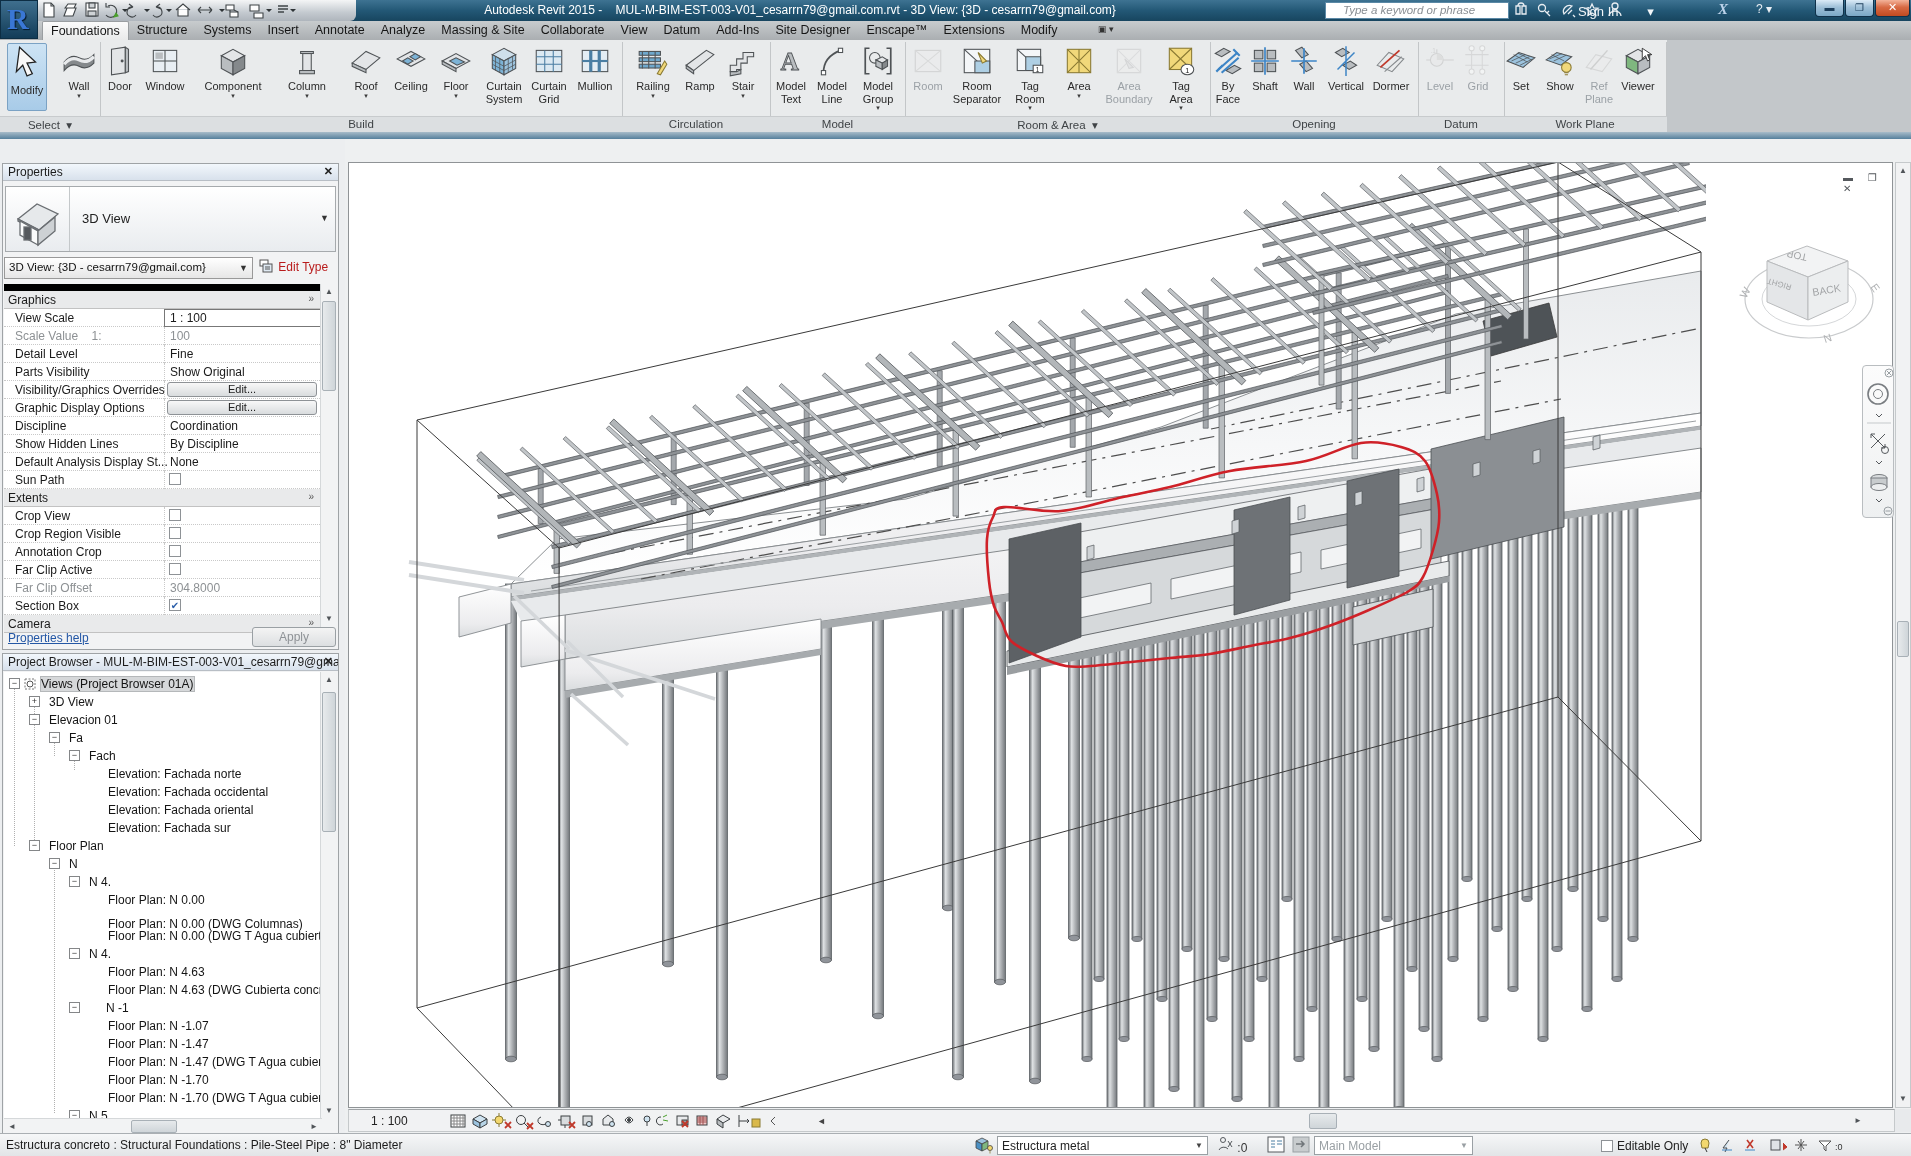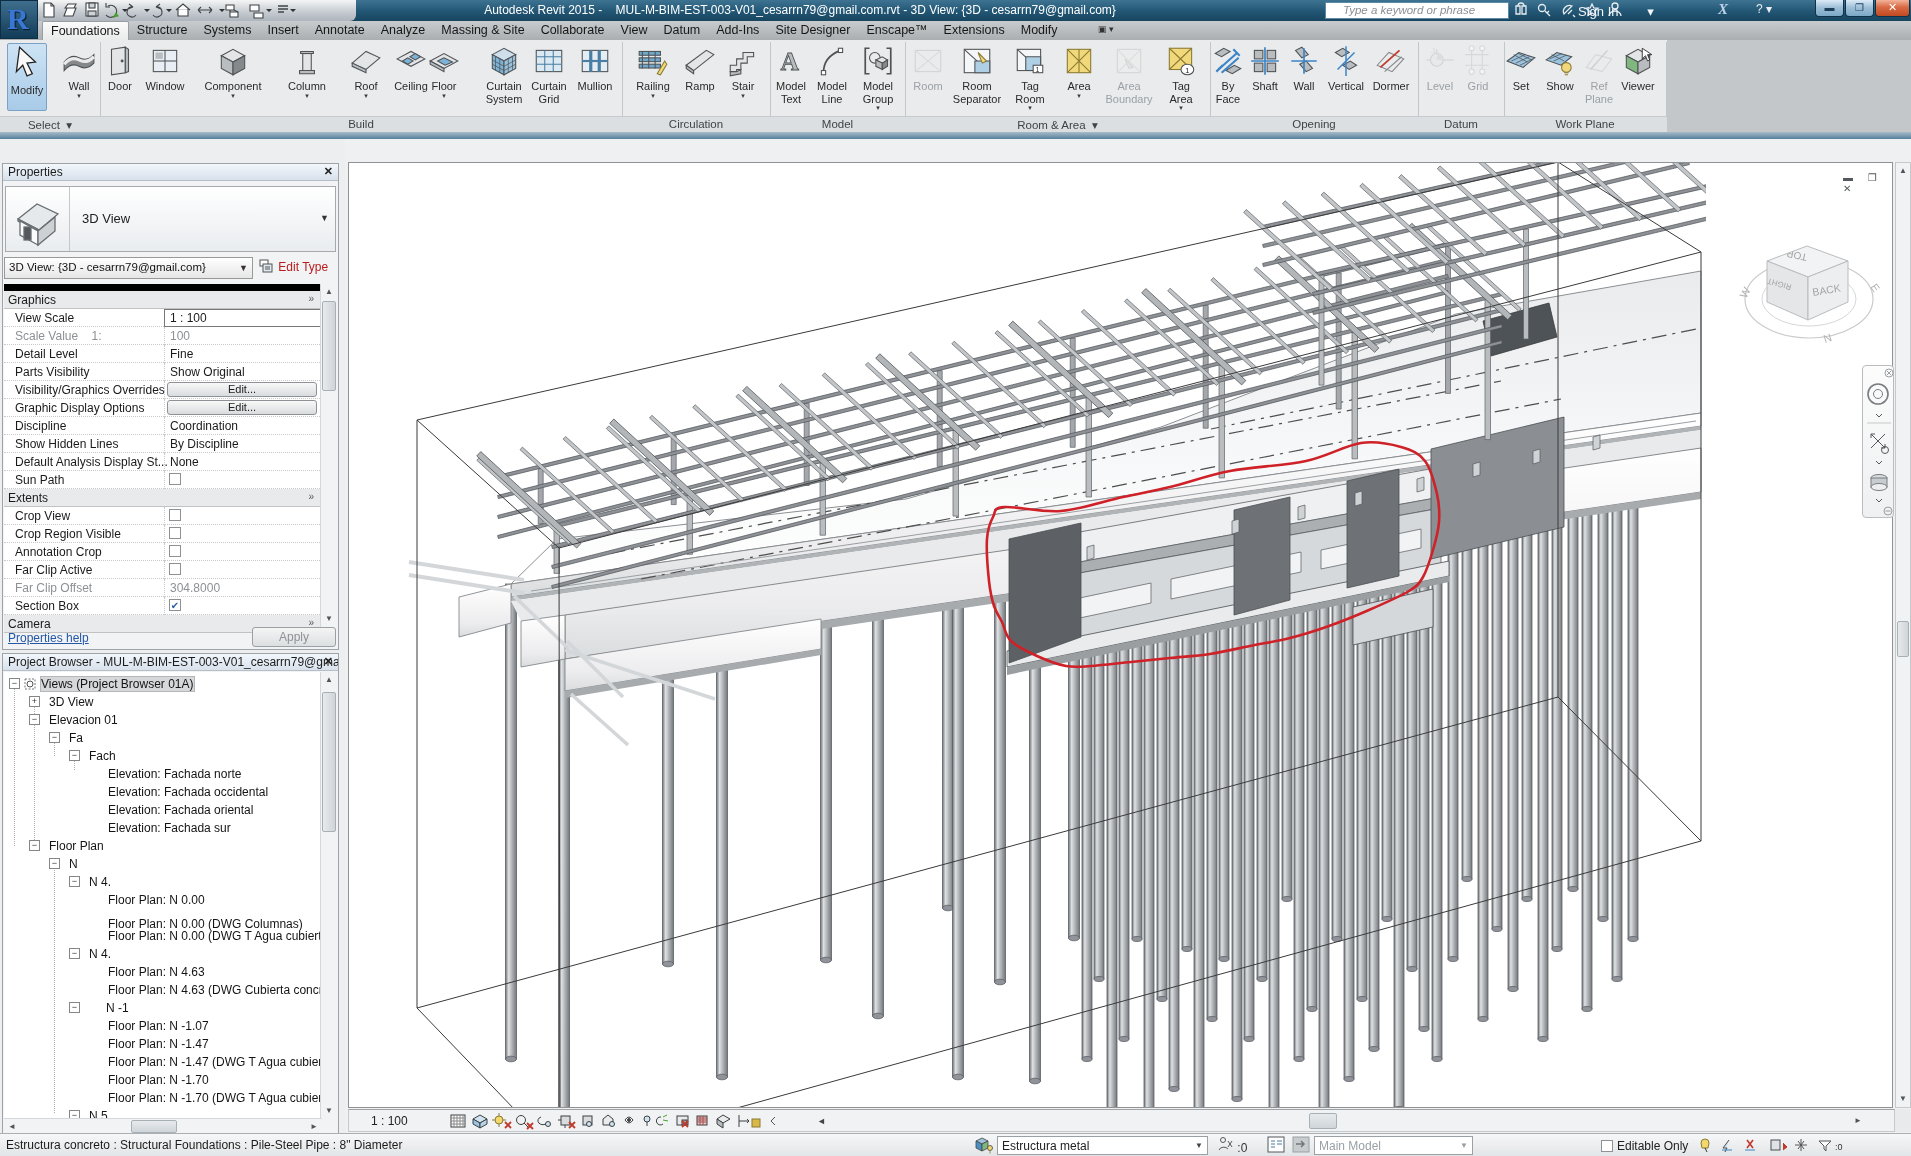--- a/index.html
+++ b/index.html
@@ -245,21 +245,21 @@
       <div class="bigbtn" style="left:385px;width:52px">
         <div class="bicon"><svg width="34" height="34" viewBox="0 0 32 32">
             <polygon points="3,14 16,7 29,14 16,21" fill="#e3e5e7" stroke="#4f5356"></polygon>
             <polygon points="8,16 13,13 18,16 13,19" fill="#7db3d6" stroke="#4f5356"></polygon>
             <polygon points="15,12 20,9 25,12 20,15" fill="#7db3d6" stroke="#4f5356"></polygon>
           </svg></div>
         <div class="blab">
           <div>Ceiling</div>
         </div>
       </div>
-      <div class="bigbtn" style="left:418px;width:52px">
+      <div class="bigbtn" style="left:430px;width:52px">
         <div class="bicon"><svg width="34" height="34" viewBox="0 0 32 32">
             <polygon points="3,16 16,9 29,16 16,23" fill="#e3e5e7" stroke="#4f5356"></polygon>
             <polygon points="3,16 16,23 16,26 3,19" fill="#b9bdc0" stroke="#4f5356"></polygon>
             <polygon points="10,16 16,13 24,17 17,20" fill="#7db3d6" stroke="#4f5356"></polygon>
           </svg></div>
         <div class="blab">
           <div>Floor</div>
           <div style="font-size:7px;line-height:6px;color:#3a3a3a">▾</div>
         </div>
       </div>

